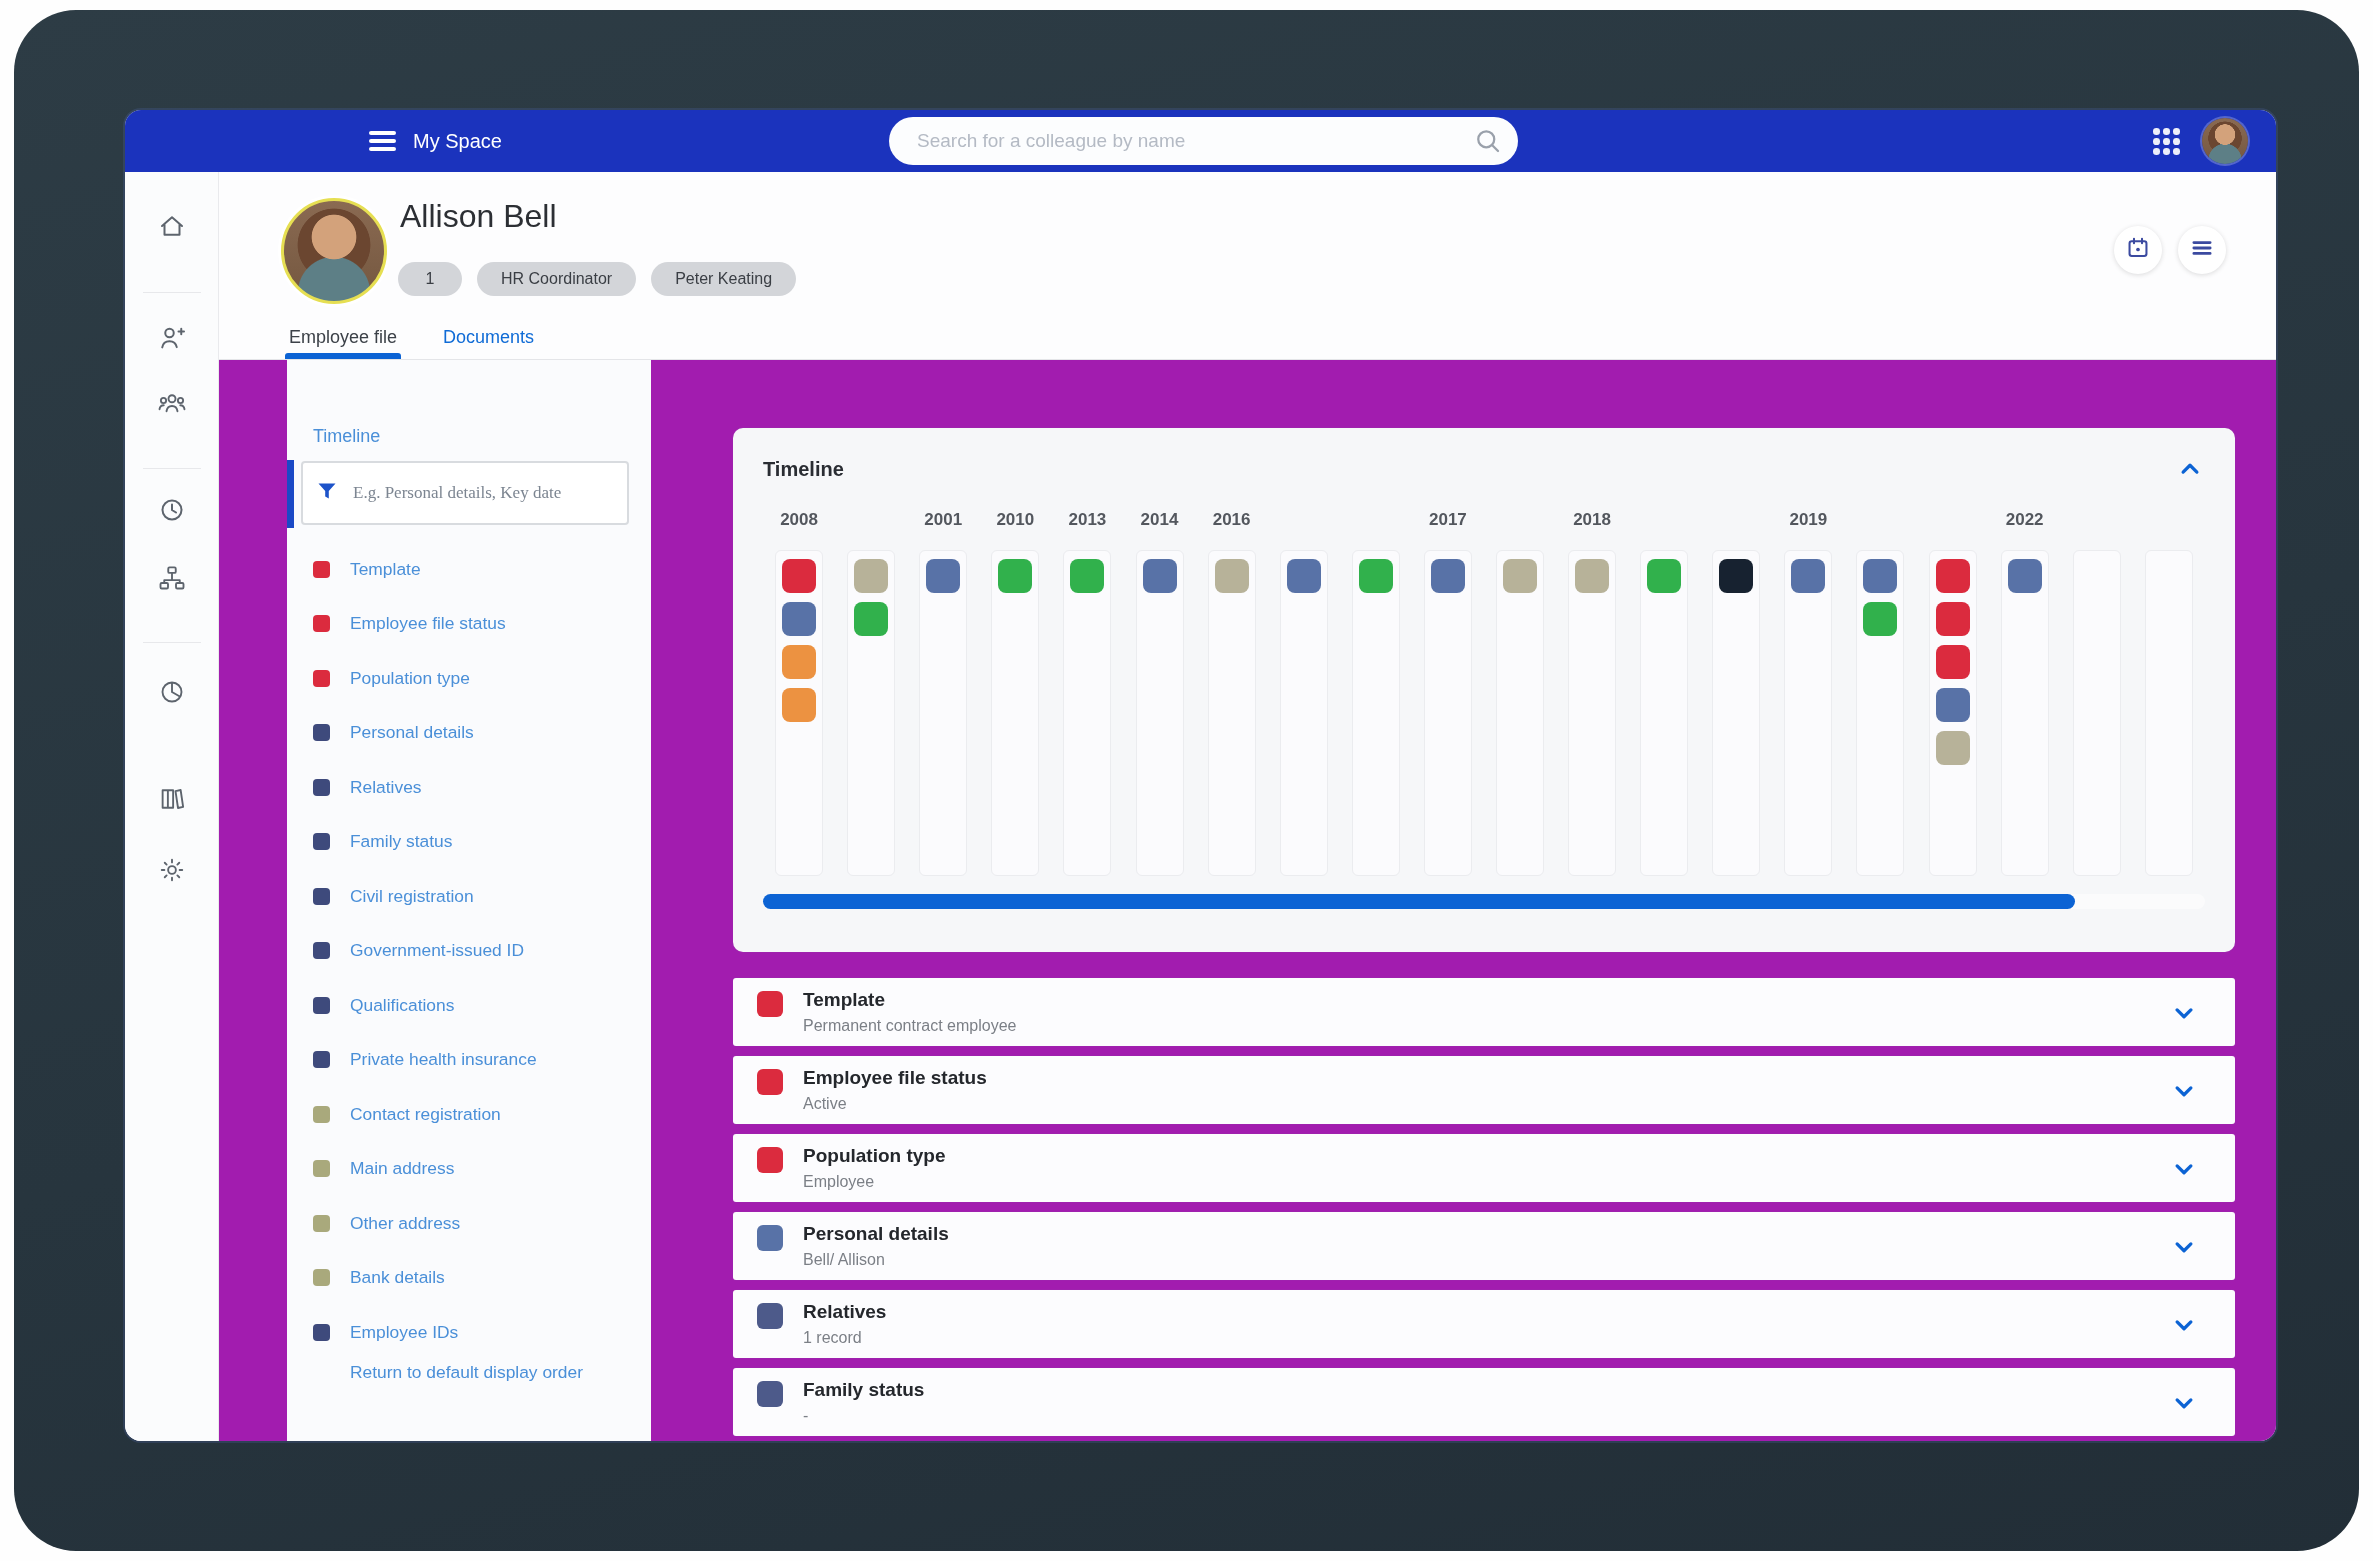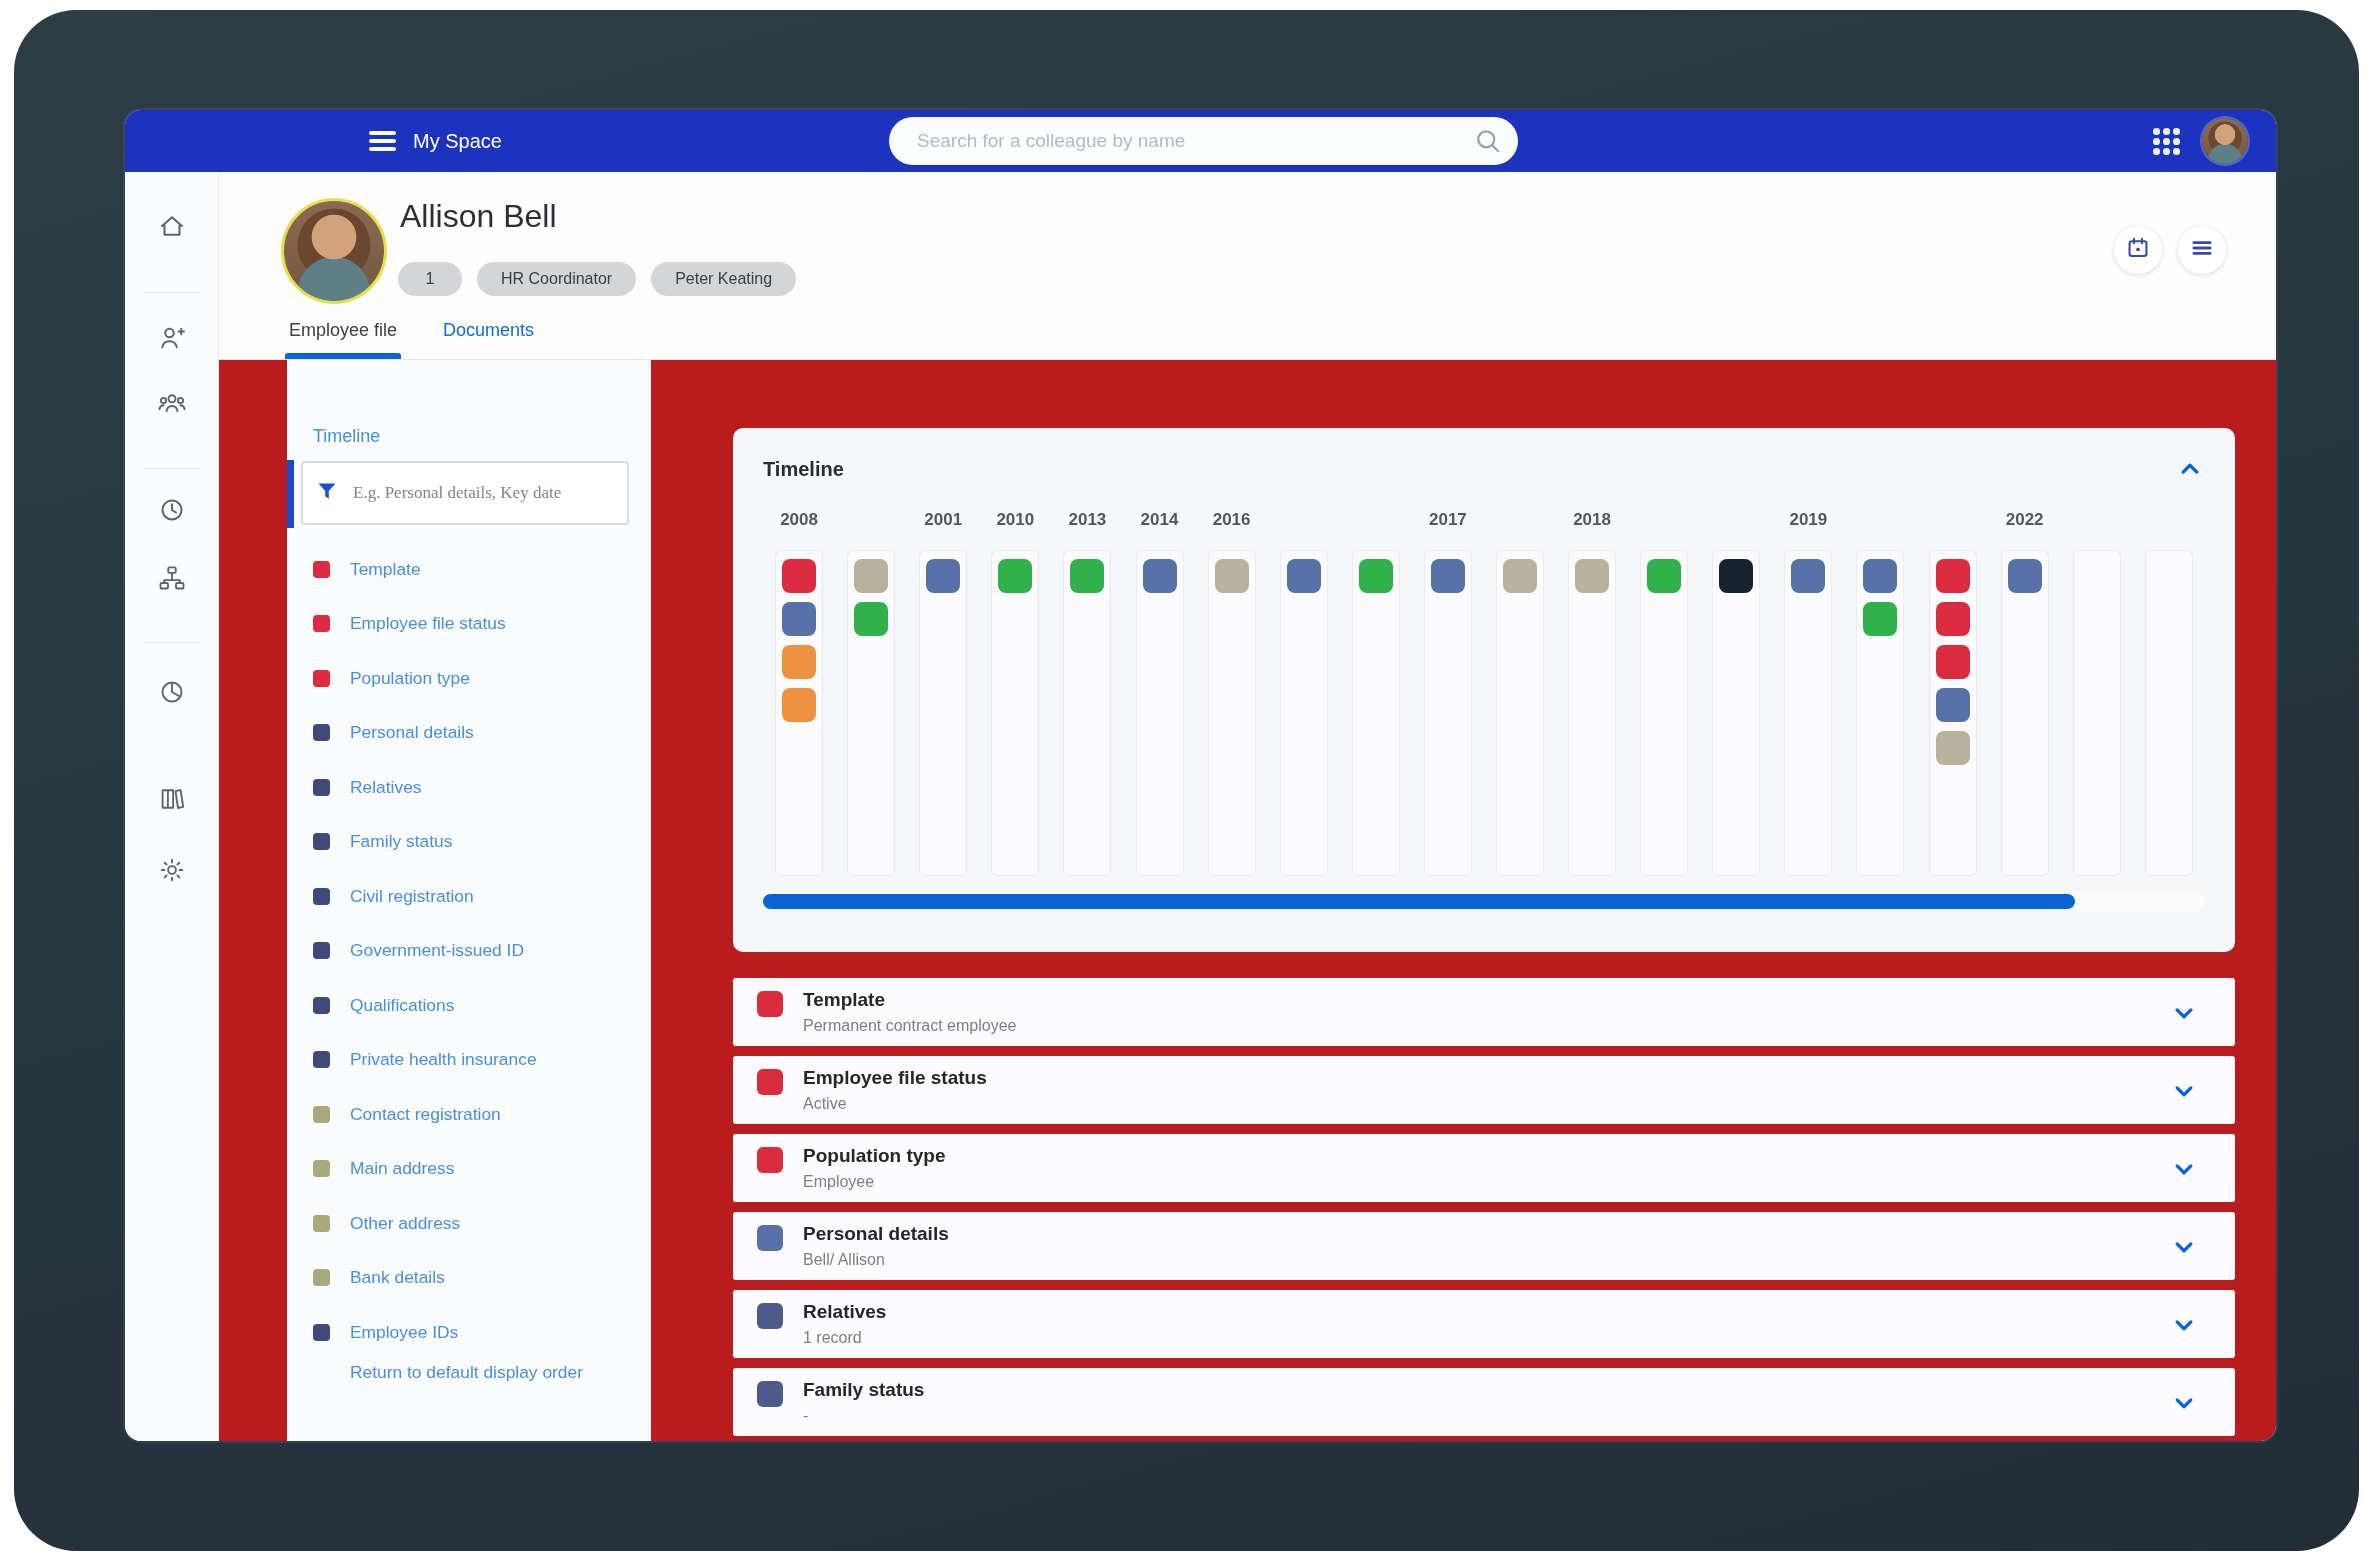--- a/index.html
+++ b/index.html
@@ -41,26 +41,26 @@
 
   
   .emp-header{background:#fdfdfe;height:187px;position:relative;border-bottom:1px solid #e4e5e8;flex-shrink:0}
   .avatar-lg{position:absolute;left:62px;top:26px;width:100px;height:100px;border:3px solid #e6df52;box-shadow:0 0 0 3px #fff}
   .emp-name{position:absolute;left:181px;top:26px;font-size:32px;color:#2c2f34}
   .badges{position:absolute;left:179px;top:90px;display:flex;gap:15px}
   .badge{background:#d3d5d9;color:#3a3e44;font-size:16px;line-height:34px;height:34px;padding:0 24px;border-radius:17px;min-width:16px;text-align:center;white-space:nowrap}
   .hdr-actions{position:absolute;right:50px;top:54px;display:flex;gap:16px}
   .circle-btn{width:48px;height:48px;border-radius:50%;background:#fff;box-shadow:0 1px 5px rgba(0,0,0,.14);display:flex;align-items:center;justify-content:center;cursor:pointer}
   .tabs{position:absolute;left:70px;bottom:0;display:flex;gap:46px}
-  .tab{font-size:18px;padding-bottom:18px;color:#0f6bd6;position:relative;cursor:pointer}
+  .tab{font-size:18px;padding-bottom:11px;color:#0f6bd6;position:relative;cursor:pointer}
   .tab.active{color:#3c4148}
   .tab.active::after{content:"";position:absolute;left:-4px;right:-4px;bottom:0;height:6px;border-radius:3px 3px 0 0;background:#0c63d4}
 
   
-  .work{flex:1;background:#b91c1c;display:flex;padding-left:68px;min-height:0}
+  .work{flex:1;background:#a21caf;display:flex;padding-left:68px;min-height:0}
   .panel-left{width:364px;background:#fafbfd;position:relative;flex-shrink:0}
   .lp-title{position:absolute;left:26px;top:66px;font-size:18px;color:#4a8fd8;cursor:pointer}
   .accent{position:absolute;left:0;top:100px;width:7px;height:68px;background:#1b49c6}
   .filter-box{position:absolute;left:14px;top:101px;width:328px;height:64px;box-sizing:border-box;background:#fff;border:2px solid #d8dbdf;border-radius:4px;display:flex;align-items:center;padding:0 12px;gap:12px}
   .filter-box input{border:none;outline:none;font-size:17px;width:100%;color:#3a3e45;font-family:Liberation Serif, serif}
   .filter-box input::placeholder{color:#7c8591}
   .lp-list{position:absolute;left:26px;top:195px;right:8px}
   .lp-item{display:flex;align-items:center;gap:20px;height:28px;margin-bottom:26.5px;cursor:pointer}
   .bullet{width:17px;height:17px;border-radius:4px;flex-shrink:0}
   .lp-label{font-size:17.4px;color:#4a8fd8;white-space:nowrap}

